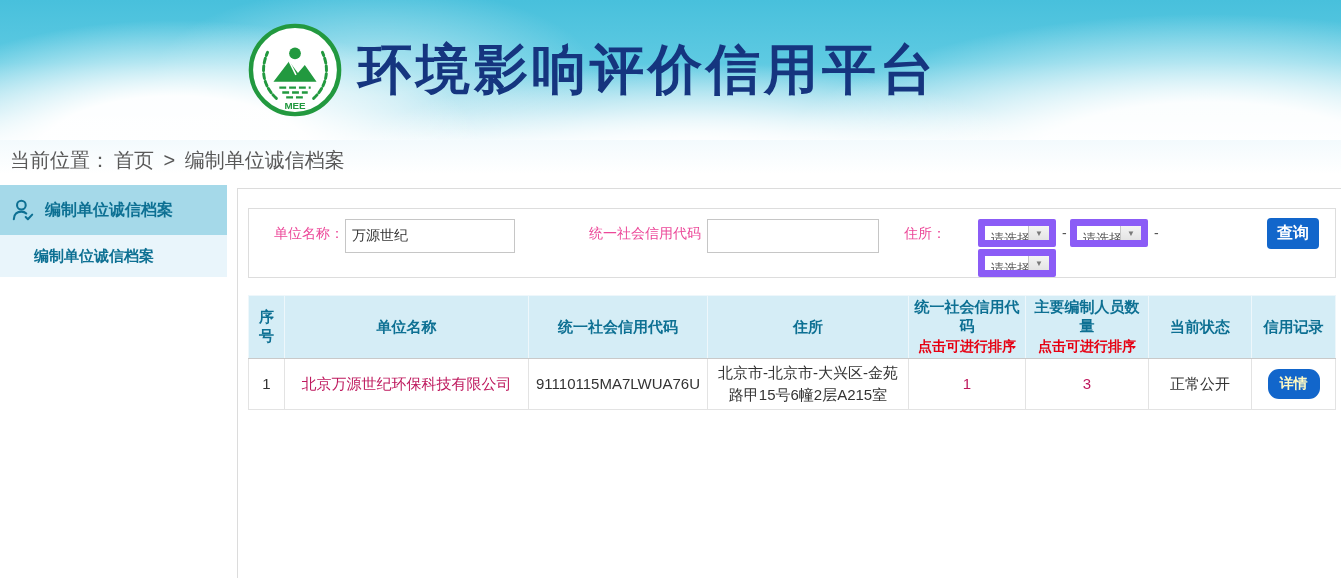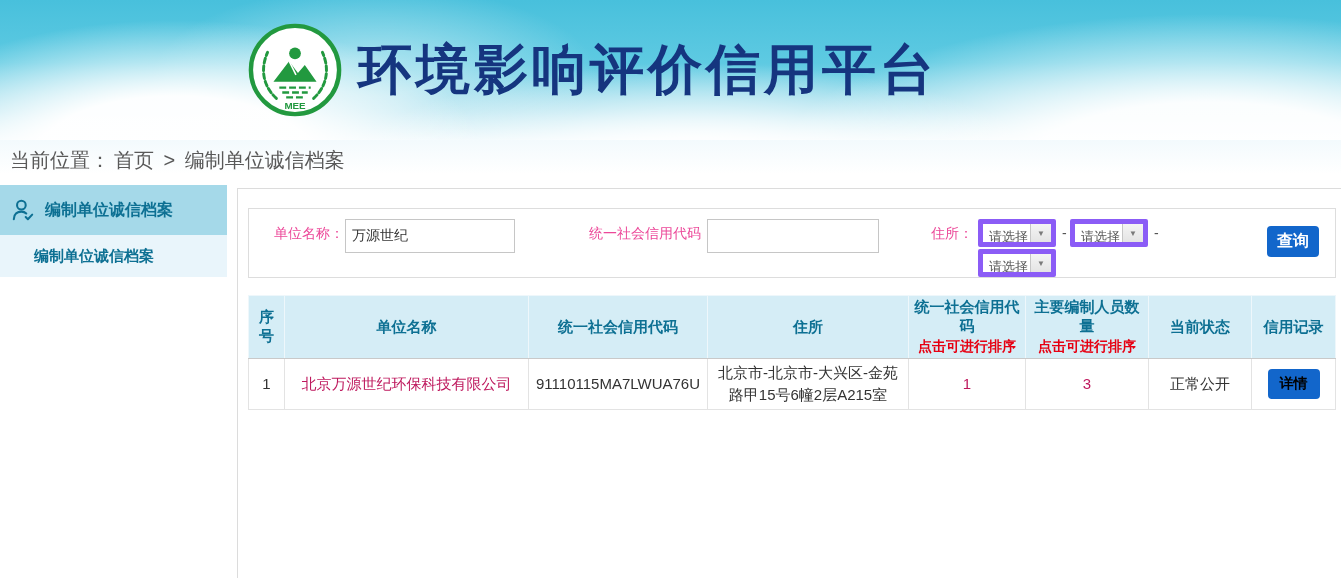--- a/index.html
+++ b/index.html
@@ -109,28 +109,28 @@
     border: 1px solid #c6c6c6;
     font-size: 14px;
     color: #333;
     padding: 16px 6px;
     outline: none;
   }
   .lbl-unit { left: 25px; }
   .input-unit { left: 96px; width: 170px; }
   .lbl-code { left: 340px; }
   .input-code { left: 458px; width: 172px; }
-  .lbl-res { left: 682px; }
+  .lbl-res { left: 655px; }
 
   .fake-select {
     position: absolute;
     top: 10px;
     width: 78px;
     height: 28px;
-    border: 5px solid #8b5cf6;
+    border: 7px solid #8b5cf6;
     border-radius: 2px;
     background: #fff;
     display: flex;
     cursor: pointer;
   }
   .sel-a { left: 729px; }
   .sel-b { left: 821px; }
   .sel-c { left: 729px; top: 40px; }
   .fake-select .sel-text {
     flex: 1;
@@ -158,21 +158,21 @@
     line-height: 28px;
     font-size: 14px;
     color: #555;
   }
   .dash-1 { left: 813px; }
   .dash-2 { left: 905px; }
 
   .query-btn {
     position: absolute;
     right: 16px;
-    top: 17px;
+    top: 9px;
     width: 52px;
     height: 31px;
     background: #1266cb;
     color: #fff;
     border: none;
     border-radius: 4px;
     font-size: 16px;
     font-weight: bold;
     font-family: inherit;
     cursor: pointer;
@@ -213,23 +213,23 @@
     vertical-align: middle;
     font-size: 15px;
     color: #333;
     padding: 3px 6px;
     line-height: 1.45;
   }
   .link-blue { color: #be185d; cursor: pointer; text-decoration: none; }
   .detail-btn {
     display: inline-block;
     background: #1266cb;
-    color: #000000;
+    color: #fef9c3;
     border: none;
-    border-radius: 4px;
+    border-radius: 11px;
     padding: 6px 12px;
     font-size: 14px;
     font-weight: bold;
     font-family: inherit;
     cursor: pointer;
   }
 </style>
 </head>
 <body>
 

